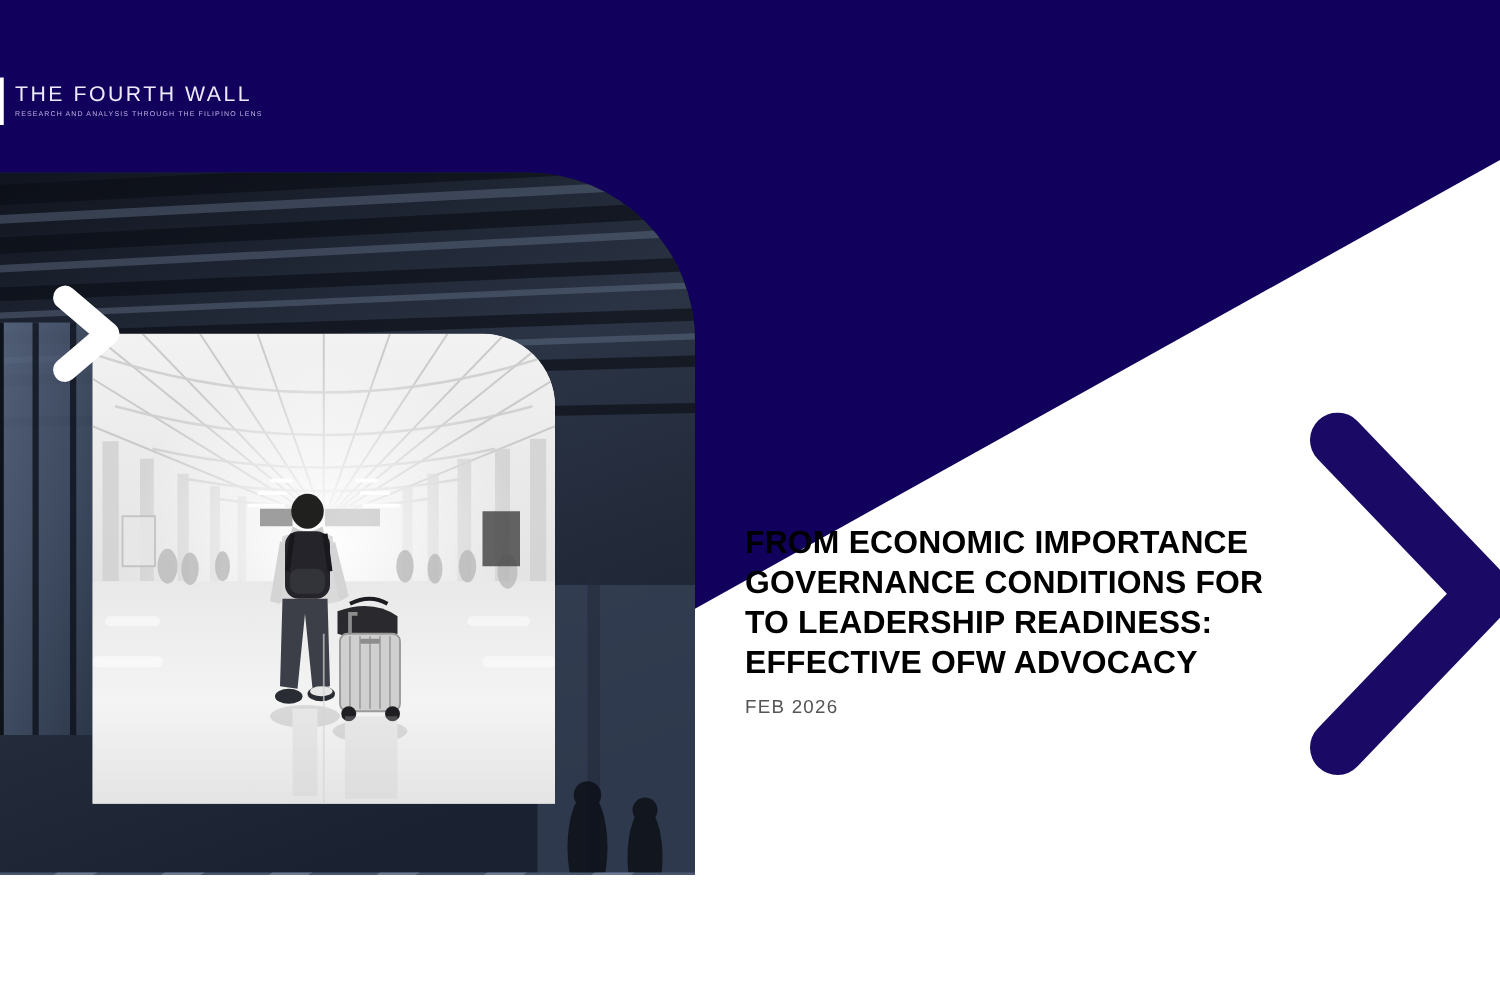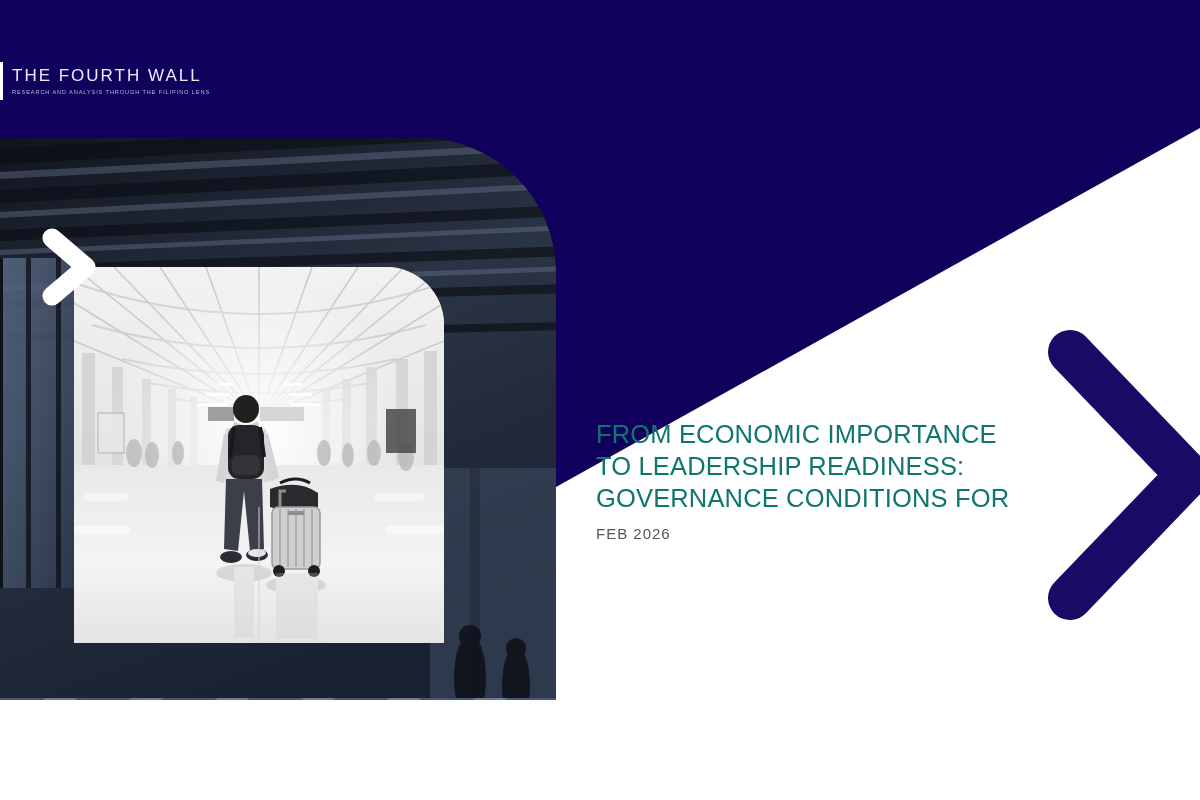--- a/index.html
+++ b/index.html
@@ -104,23 +104,23 @@
   }
 
   
   .text-block {
     position:absolute;
     left:596px; top:418px;
     width:470px;
     z-index:6;
   }
   .title {
-    color:#0f766e;
+    color:#000000;
     font-size:25.5px;
-    font-weight:normal;
+    font-weight:bold;
     line-height:1.255;
     letter-spacing:0.15px;
     text-transform:uppercase;
   }
   .title .t-line { display:block; white-space:nowrap; }
   .subtitle {
     margin-top:8px;
     color:#3a3a3a;
     font-size:15.5px;
     font-weight:bold;
@@ -371,19 +371,20 @@
     <path d="M10 10 L44 39 L10 68" stroke="#ffffff" stroke-width="19" stroke-linecap="round" stroke-linejoin="round" fill="none"></path>
   </svg>
 
   <svg class="chevron-big" viewBox="0 0 190 290">
     <path d="M22 22 L140 145 L22 268" stroke="#1A0A66" stroke-width="44" stroke-linecap="round" stroke-linejoin="round" fill="none"></path>
   </svg>
 
   <div class="text-block">
     <h1 class="title">
       <span class="t-line">FROM ECONOMIC IMPORTANCE</span>
+      <span class="t-line">GOVERNANCE CONDITIONS FOR</span>
       <span class="t-line">TO LEADERSHIP READINESS:</span>
-      <span class="t-line">GOVERNANCE CONDITIONS FOR</span>
+      <span class="t-line">EFFECTIVE OFW ADVOCACY</span>
     </h1>
     <div class="date">FEB 2026</div>
   </div>
 
 </div>
 
 </body></html>

